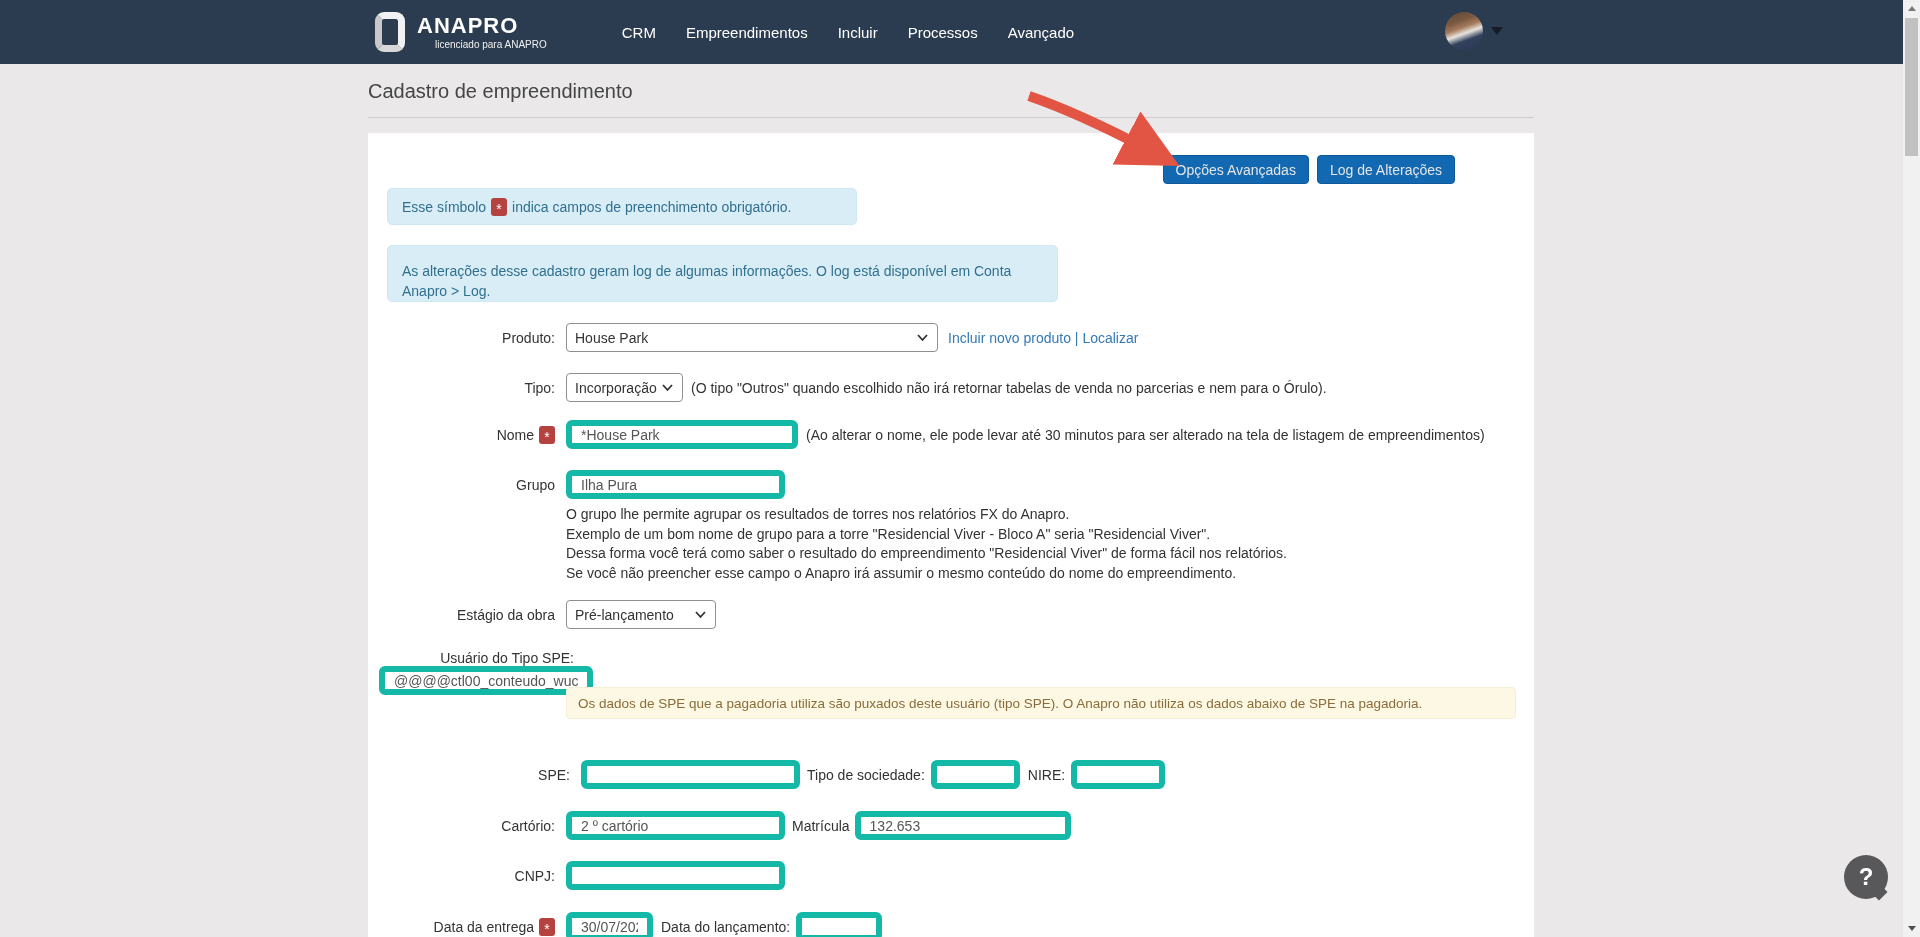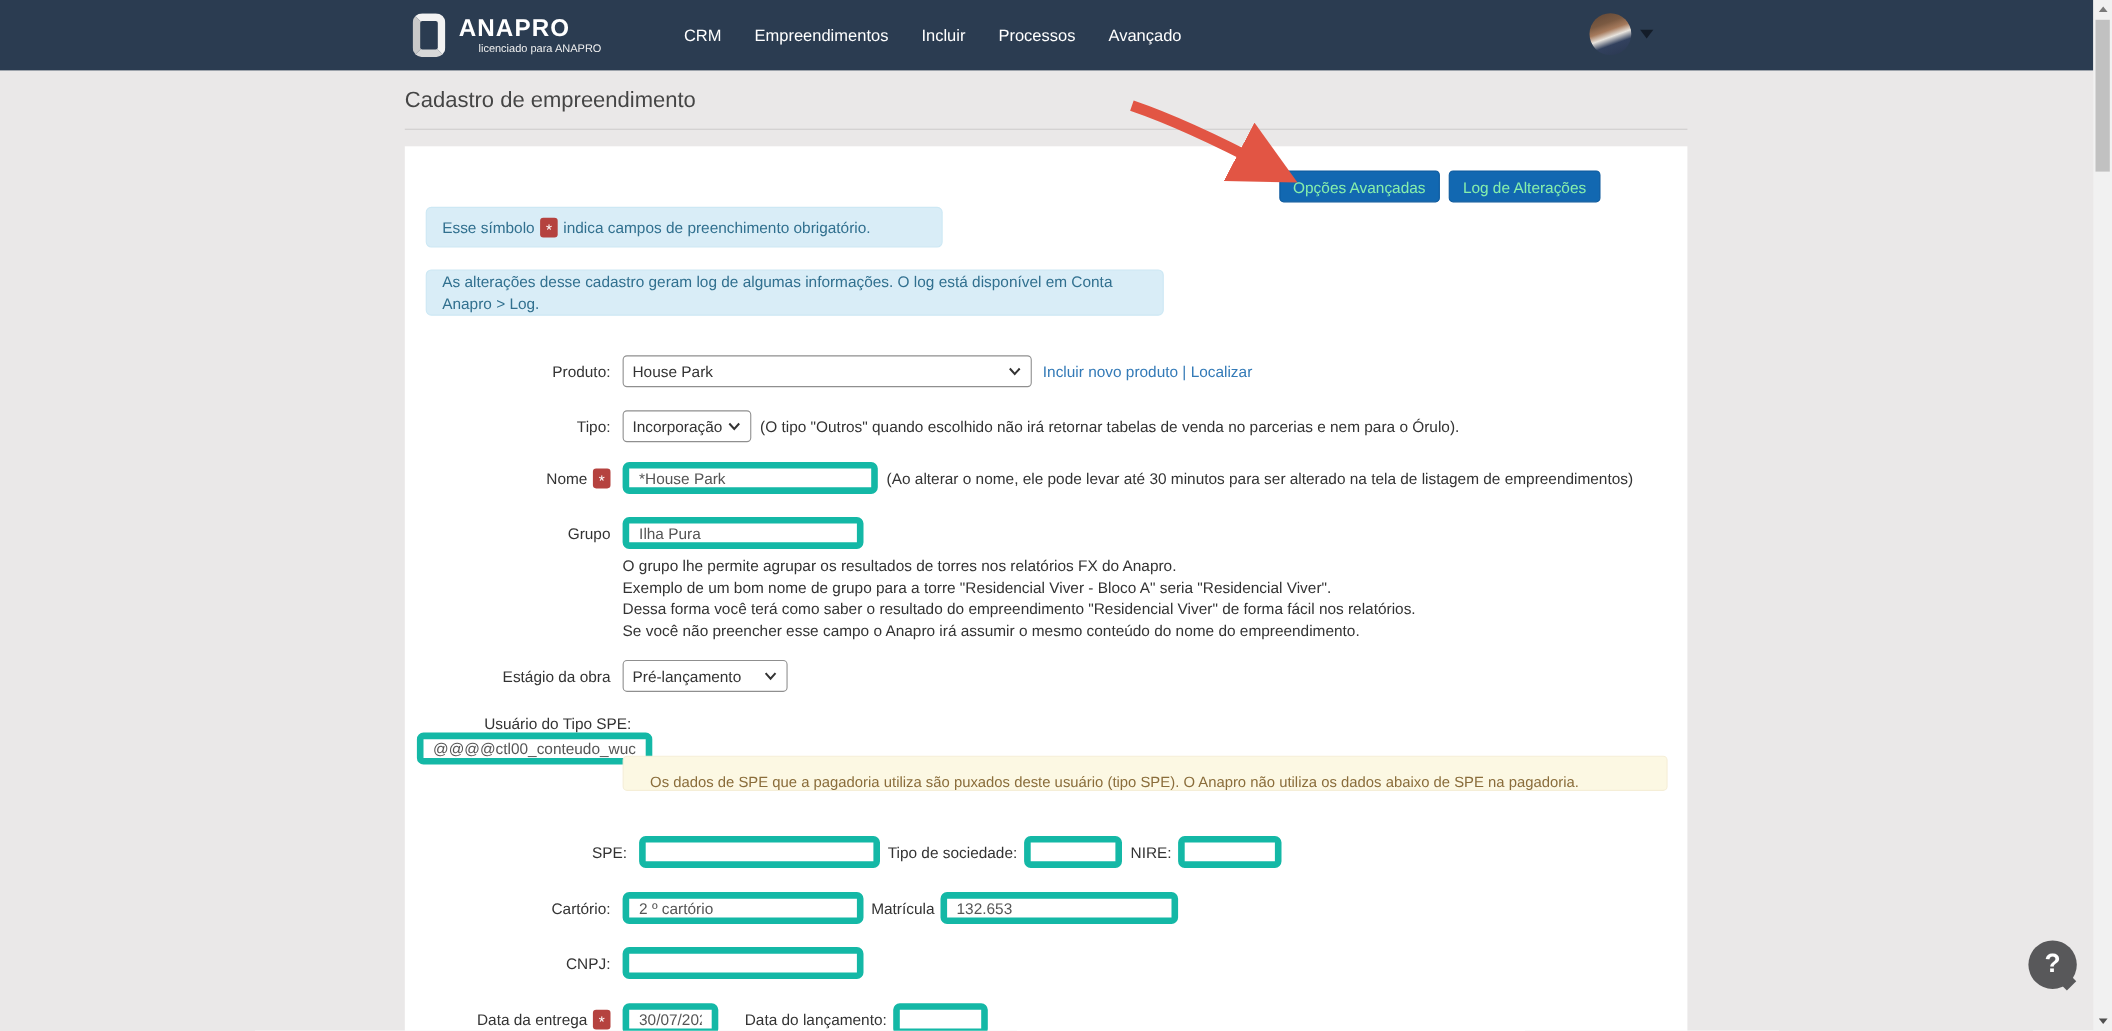--- a/index.html
+++ b/index.html
@@ -32,34 +32,34 @@
   .page-title { position:absolute; left:368px; top:80px; font-size:20px; color:#454545; }
   .title-rule { position:absolute; left:368px; top:117px; width:1166px; height:1px; background:#cfcdcd; }
 
   .card { position:absolute; left:368px; top:133px; width:1166px; height:880px; background:#ffffff; }
 
   
   .anno-arrow { position:absolute; left:1015px; top:88px; z-index:40; pointer-events:none; }
 
   
   .btn-row { position:absolute; top:22px; right:79px; display:flex; gap:8px; }
-  .btn { background:#1268b1; border:1px solid #0c599c; color:#86efac; font-size:14px; height:29px;
+  .btn { background:#1268b1; border:1px solid #0c599c; color:#e5e5e5; font-size:14px; height:29px;
          padding:0 12px; border-radius:4px; display:flex; align-items:center; cursor:pointer;
          font-family:"Liberation Sans", sans-serif; }
 
   
   .alert-info { position:absolute; background:#d9edf7; border:1px solid #cde8f4; border-radius:5px;
                 color:#31708f; font-size:14px; display:flex; align-items:center; padding:0 14px; }
   .alert-1 { left:19px; top:55px; width:470px; height:37px; gap:5px; }
-  .alert-2 { left:19px; top:112px; width:671px; height:42px; line-height:20px; align-items:flex-end; }
+  .alert-2 { left:19px; top:112px; width:671px; height:57px; line-height:20px; align-items:flex-end; }
   .req-badge { background:#b5423f; color:#fff; border-radius:3px; width:16px; height:18px;
                display:inline-flex; align-items:center; justify-content:center; font-size:14px; line-height:10px; padding-top:4px; }
   .alert-warn { position:absolute; left:198px; top:554px; width:950px; height:32px; background:#fcf8e3;
                 border:1px solid #f5eed7; border-radius:4px; color:#8a6d3b; font-size:13.5px;
-                display:flex; align-items:flex-end; padding:0 24px; }
+                display:flex; align-items:center; padding:0 11px; }
 
   
   .row { position:absolute; left:0; display:flex; align-items:center; }
   .lbl { width:187px; text-align:right; font-size:14px; color:#333; display:flex;
          justify-content:flex-end; align-items:center; gap:5px; white-space:nowrap; }
   .fld { margin-left:11px; }
   .inp { height:29px; border:6px solid #14b8a6; border-radius:6px; padding:0 9px; font-size:14px;
          color:#555; font-family:"Liberation Sans", sans-serif; background:#fff; }
   .sel { height:29px; border:1px solid #8f8f8f; border-radius:4px; background:#fff; display:flex;
          align-items:center; justify-content:space-between; padding:0 8px; font-size:14px; color:#333; cursor:pointer; }
@@ -214,21 +214,21 @@
     <div class="lbl">CNPJ:</div>
     <input class="inp fld" style="width: 219px;" value="">
   </div>
 
   <div class="row" style="top:779px;">
     <div class="lbl">
       <span>Data da entrega</span>
       <span class="req-badge">*</span>
     </div>
     <input class="inp fld" style="width: 87px;" value="30/07/2023">
-    <div class="mid-lbl" style="margin-left:24px;">Data do lançamento:</div>
+    <div class="mid-lbl" style="margin-left:8px;">Data do lançamento:</div>
     <input class="inp" style="width: 86px; margin-left: 6px;" value="">
   </div>
 
 </div>
 
 <div class="help-fab">
   <div class="help-tail"></div>
   <div class="help-circle">?</div>
 </div>
 

